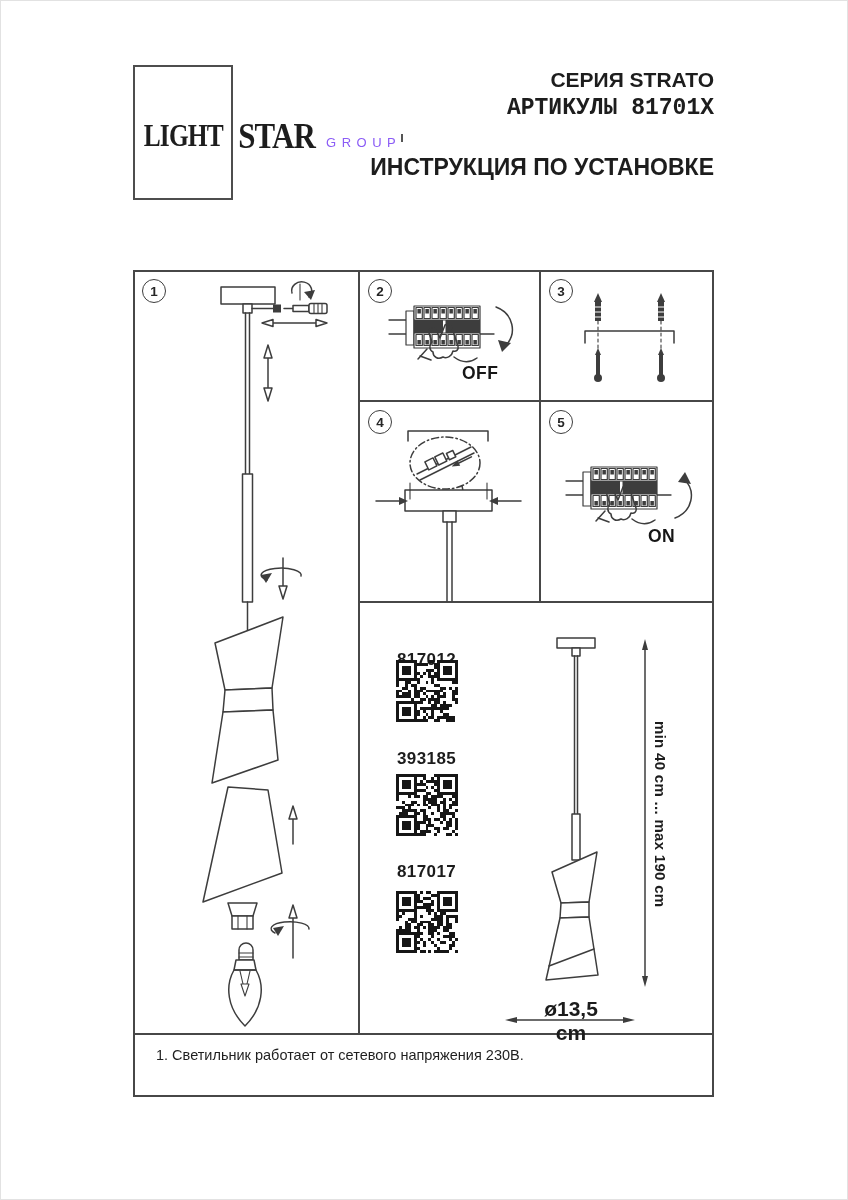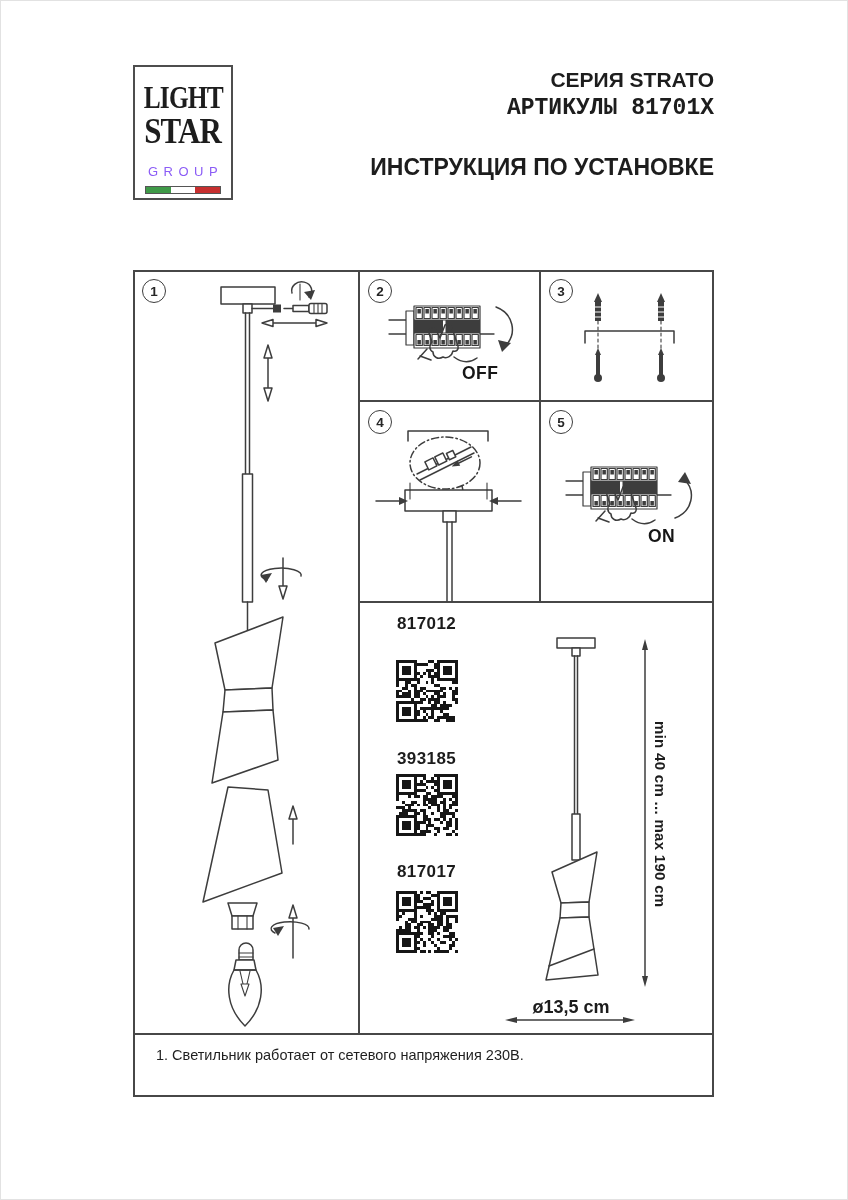--- a/index.html
+++ b/index.html
@@ -2,21 +2,21 @@
 <html><head>
 <meta charset="utf-8">
 <style>
   html,body{margin:0;padding:0;background:#fff;}
   .page{position:relative;width:848px;height:1200px;background:#ffffff;overflow:hidden;
         font-family:"Liberation Sans",sans-serif;color:#222;box-shadow:inset 0 0 0 1px #e2e2e2;}
   .abs{position:absolute;}
 
   
   .logo{left:133px;top:65px;width:100px;height:135px;border:2px solid #4e4e4e;box-sizing:border-box;
-        display:flex;flex-direction:column;align-items:center;padding-top:14px;background:#fff;}
+        display:flex;align-items:center;padding-top:6px;background:#fff;}
   .logo-word1{font-family:"Liberation Serif",serif;font-weight:bold;font-size:31px;line-height:33px;
         color:#1d1d1d;transform:scaleX(.82);letter-spacing:-1px;}
   .logo-word2{font-family:"Liberation Serif",serif;font-weight:bold;font-size:36px;line-height:34px;
         color:#1d1d1d;transform:scaleX(.86);letter-spacing:-1px;}
   .logo-word3{font-size:13px;line-height:18px;letter-spacing:5.5px;color:#8b5cf6;margin-top:15px;
         padding-left:5px;}
   .flag{margin-top:5px;width:76px;height:8px;border:1px solid #555;box-sizing:border-box;display:flex;}
   .flag span{flex:1;height:100%;}
   .hdr-right{right:134px;text-align:right;color:#1d1d1d;font-weight:bold;}
   .hdr-series{top:66px;font-size:21px;line-height:27px;text-align:center;}
@@ -55,21 +55,21 @@
   g[data-breaker] .fl{fill:#3d3d3d;stroke:none;}
   g[data-breaker] .wt{fill:#fff;stroke:none;}
   g[data-breaker] line{stroke:#3d3d3d;stroke-width:1.3;}
 
   
   .article-label{position:absolute;left:38px;font-size:17px;font-weight:bold;letter-spacing:.4px;color:#1c1c1c;}
   .qr{position:absolute;left:37px;width:62px;height:62px;}
   .dim-vert{position:absolute;left:289px;top:55px;width:24px;height:315px;display:flex;align-items:center;
         justify-content:center;writing-mode:vertical-rl;font-size:15px;font-weight:bold;
         letter-spacing:.3px;color:#1c1c1c;white-space:nowrap;}
-  .dim-dia{position:absolute;left:172px;top:395px;width:80px;text-align:center;font-size:18px;
+  .dim-dia{position:absolute;left:172px;top:395px;width:80px;text-align:center;font-size:21px;
         font-weight:bold;color:#1c1c1c;}
 </style>
 </head>
 <body>
 
 <div class="page">
 
   <div class="abs logo">
     <div class="logo-word1">LIGHT</div>
     <div class="logo-word2">STAR</div>
@@ -381,21 +381,21 @@
         <polygon class="fl" points="283,48 289,48 286,37"></polygon>
         <polygon class="fl" points="283,374 289,374 286,385"></polygon>
       </g>
       <g>
         <line x1="156" y1="418" x2="266" y2="418"></line>
         <polygon class="fl" points="158,415 158,421 146,418"></polygon>
         <polygon class="fl" points="264,415 264,421 276,418"></polygon>
       </g>
     </svg>
 
-    <div class="article-label" style="top:12px">817012</div>
+    <div class="article-label" style="top:48px">817012</div>
     <div class="qr" style="top:58px">
         <svg viewBox="0 0 21 21" width="100%" height="100%" shape-rendering="crispEdges">
           <path d="M11 0h1v1h-1zM12 0h1v1h-1zM7 1h1v1h-1zM8 1h1v1h-1zM9 1h1v1h-1zM10 1h1v1h-1zM13 1h1v1h-1zM13 2h1v1h-1zM10 3h1v1h-1zM11 3h1v1h-1zM12 3h1v1h-1zM7 4h1v1h-1zM9 4h1v1h-1zM11 4h1v1h-1zM13 4h1v1h-1zM8 5h1v1h-1zM11 5h1v1h-1zM12 5h1v1h-1zM13 5h1v1h-1zM7 6h1v1h-1zM12 6h1v1h-1zM0 7h1v1h-1zM3 7h1v1h-1zM4 7h1v1h-1zM7 7h1v1h-1zM10 7h1v1h-1zM12 7h1v1h-1zM19 7h1v1h-1zM20 7h1v1h-1zM0 8h1v1h-1zM3 8h1v1h-1zM5 8h1v1h-1zM6 8h1v1h-1zM13 8h1v1h-1zM14 8h1v1h-1zM2 9h1v1h-1zM3 9h1v1h-1zM6 9h1v1h-1zM8 9h1v1h-1zM9 9h1v1h-1zM15 9h1v1h-1zM16 9h1v1h-1zM18 9h1v1h-1zM20 9h1v1h-1zM0 10h1v1h-1zM1 10h1v1h-1zM4 10h1v1h-1zM6 10h1v1h-1zM7 10h1v1h-1zM8 10h1v1h-1zM10 10h1v1h-1zM11 10h1v1h-1zM12 10h1v1h-1zM13 10h1v1h-1zM14 10h1v1h-1zM15 10h1v1h-1zM19 10h1v1h-1zM20 10h1v1h-1zM0 11h1v1h-1zM2 11h1v1h-1zM3 11h1v1h-1zM4 11h1v1h-1zM6 11h1v1h-1zM7 11h1v1h-1zM9 11h1v1h-1zM13 11h1v1h-1zM14 11h1v1h-1zM16 11h1v1h-1zM19 11h1v1h-1zM20 11h1v1h-1zM0 12h1v1h-1zM1 12h1v1h-1zM2 12h1v1h-1zM3 12h1v1h-1zM4 12h1v1h-1zM6 12h1v1h-1zM7 12h1v1h-1zM10 12h1v1h-1zM12 12h1v1h-1zM14 12h1v1h-1zM15 12h1v1h-1zM16 12h1v1h-1zM19 12h1v1h-1zM5 13h1v1h-1zM8 13h1v1h-1zM9 13h1v1h-1zM11 13h1v1h-1zM12 13h1v1h-1zM13 13h1v1h-1zM14 13h1v1h-1zM19 13h1v1h-1zM20 13h1v1h-1zM7 14h1v1h-1zM8 14h1v1h-1zM11 14h1v1h-1zM13 14h1v1h-1zM14 14h1v1h-1zM16 14h1v1h-1zM20 14h1v1h-1zM12 15h1v1h-1zM13 15h1v1h-1zM15 15h1v1h-1zM16 15h1v1h-1zM17 15h1v1h-1zM18 15h1v1h-1zM8 16h1v1h-1zM9 16h1v1h-1zM10 16h1v1h-1zM11 16h1v1h-1zM12 16h1v1h-1zM13 16h1v1h-1zM14 16h1v1h-1zM15 16h1v1h-1zM16 16h1v1h-1zM17 16h1v1h-1zM7 17h1v1h-1zM9 17h1v1h-1zM12 17h1v1h-1zM15 17h1v1h-1zM7 18h1v1h-1zM10 18h1v1h-1zM12 18h1v1h-1zM16 18h1v1h-1zM17 18h1v1h-1zM9 19h1v1h-1zM11 19h1v1h-1zM12 19h1v1h-1zM14 19h1v1h-1zM15 19h1v1h-1zM16 19h1v1h-1zM17 19h1v1h-1zM18 19h1v1h-1zM19 19h1v1h-1zM7 20h1v1h-1zM8 20h1v1h-1zM9 20h1v1h-1zM10 20h1v1h-1zM13 20h1v1h-1zM14 20h1v1h-1zM17 20h1v1h-1zM18 20h1v1h-1zM19 20h1v1h-1zM0 0h7v7h-7zM14 0h7v7h-7zM0 14h7v7h-7z" fill="#161616"></path>
           <path d="M1 1h5v5h-5zM15 1h5v5h-5zM1 15h5v5h-5z" fill="#fff"></path>
           <path d="M2 2h3v3h-3zM16 2h3v3h-3zM2 16h3v3h-3z" fill="#161616"></path>
         </svg>
       </div>
     <div class="article-label" style="top:147px">393185</div>
     <div class="qr" style="top:172px">
         <svg viewBox="0 0 21 21" width="100%" height="100%" shape-rendering="crispEdges">

